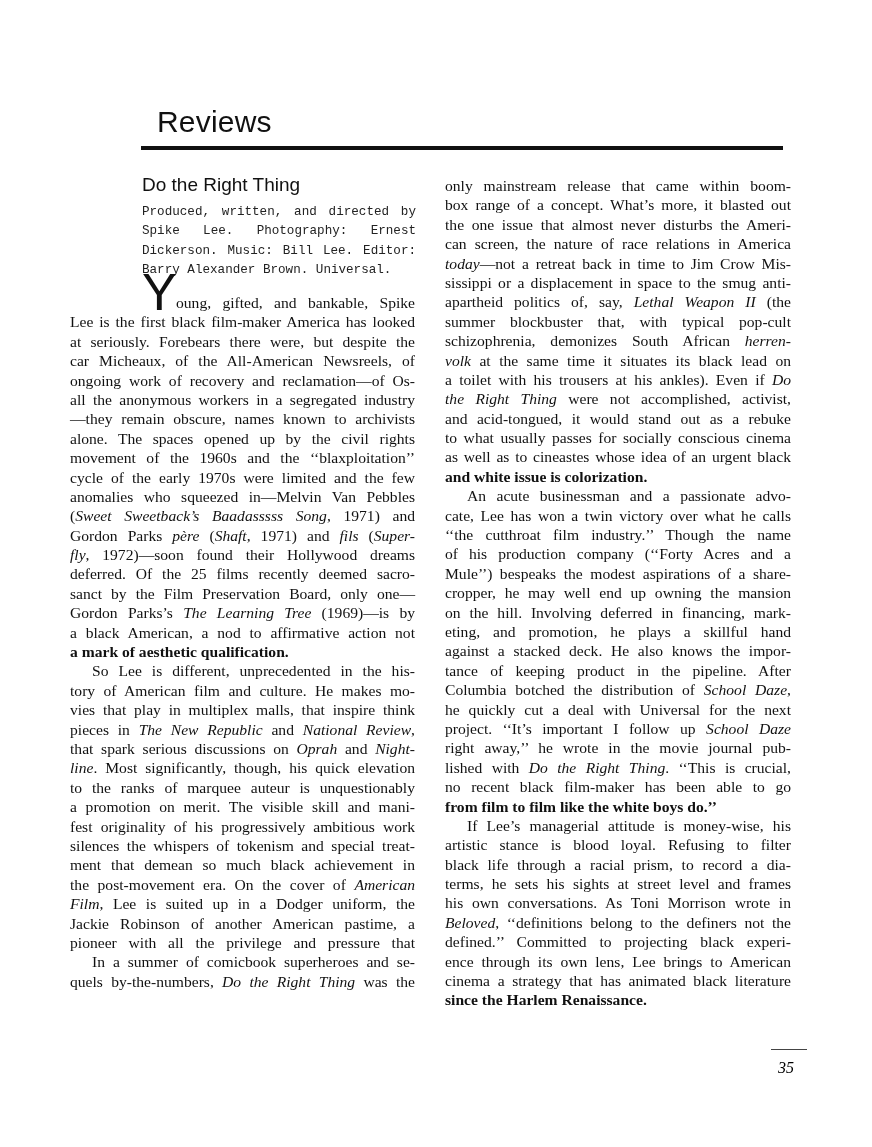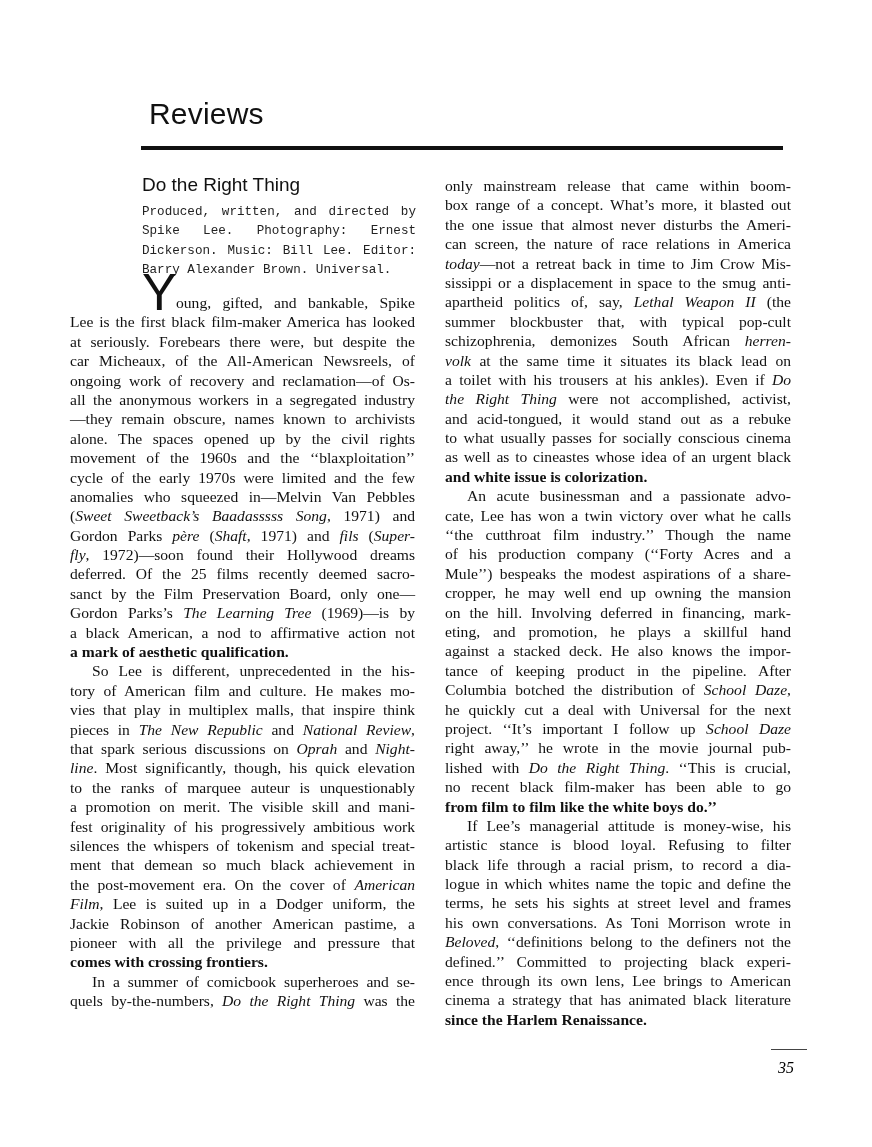--- a/index.html
+++ b/index.html
@@ -1,18 +1,18 @@
 <!DOCTYPE html>
 <html><head>
 <meta charset="utf-8">
 <style>
   html, body { margin: 0; padding: 0; background: #ffffff; }
   body { width: 872px; height: 1147px; position: relative; overflow: hidden; color: #111; }
   .section-title {
-    position: absolute; left: 141px; top: 88px; margin: 8px;
+    position: absolute; left: 141px; top: 88px; margin: 16px;
     font-family: "Liberation Sans", sans-serif; font-weight: normal;
     font-size: 30px; line-height: 36px; color: #111; letter-spacing: 0.2px;
   }
   .rule {
     position: absolute; left: 141px; top: 146px; width: 642px; height: 4px; background: #111;
   }
   .review-title {
     position: absolute; left: 142px; top: 173px; margin: 0;
     font-family: "Liberation Sans", sans-serif; font-weight: normal;
     font-size: 19px; line-height: 24px; color: #111;
@@ -80,21 +80,20 @@
     <span class="ln"><i>line</i>. Most significantly, though, his quick elevation</span>
     <span class="ln">to the ranks of marquee auteur is unquestionably</span>
     <span class="ln">a promotion on merit. The visible skill and mani-</span>
     <span class="ln">fest originality of his progressively ambitious work</span>
     <span class="ln">silences the whispers of tokenism and special treat-</span>
     <span class="ln">ment that demean so much black achievement in</span>
     <span class="ln">the post-movement era. On the cover of <i>American</i></span>
     <span class="ln"><i>Film</i>, Lee is suited up in a Dodger uniform, the</span>
     <span class="ln">Jackie Robinson of another American pastime, a</span>
     <span class="ln">pioneer with all the privilege and pressure that</span>
-    <span class="ln last">comes with crossing frontiers.</span>
     <span class="ln indent">In a summer of comicbook superheroes and se-</span>
     <span class="ln">quels by-the-numbers, <i>Do the Right Thing</i> was the</span>
   </div>
 <div class="col col-right">
     <span class="ln">only mainstream release that came within boom-</span>
     <span class="ln">box range of a concept. What’s more, it blasted out</span>
     <span class="ln">the one issue that almost never disturbs the Ameri-</span>
     <span class="ln">can screen, the nature of race relations in America</span>
     <span class="ln"><i>today</i>—not a retreat back in time to Jim Crow Mis-</span>
     <span class="ln">sissippi or a displacement in space to the smug anti-</span>
@@ -121,21 +120,20 @@
     <span class="ln">Columbia botched the distribution of <i>School Daze</i>,</span>
     <span class="ln">he quickly cut a deal with Universal for the next</span>
     <span class="ln">project. ‘‘It’s important I follow up <i>School Daze</i></span>
     <span class="ln">right away,’’ he wrote in the movie journal pub-</span>
     <span class="ln">lished with <i>Do the Right Thing</i>. ‘‘This is crucial,</span>
     <span class="ln">no recent black film-maker has been able to go</span>
     <span class="ln last">from film to film like the white boys do.’’</span>
     <span class="ln indent">If Lee’s managerial attitude is money-wise, his</span>
     <span class="ln">artistic stance is blood loyal. Refusing to filter</span>
     <span class="ln">black life through a racial prism, to record a dia-</span>
-    <span class="ln">logue in which whites name the topic and define the</span>
     <span class="ln">terms, he sets his sights at street level and frames</span>
     <span class="ln">his own conversations. As Toni Morrison wrote in</span>
     <span class="ln"><i>Beloved</i>, ‘‘definitions belong to the definers not the</span>
     <span class="ln">defined.’’ Committed to projecting black experi-</span>
     <span class="ln">ence through its own lens, Lee brings to American</span>
     <span class="ln">cinema a strategy that has animated black literature</span>
     <span class="ln last">since the Harlem Renaissance.</span>
   </div>
 
 <div class="folio-rule"></div>

